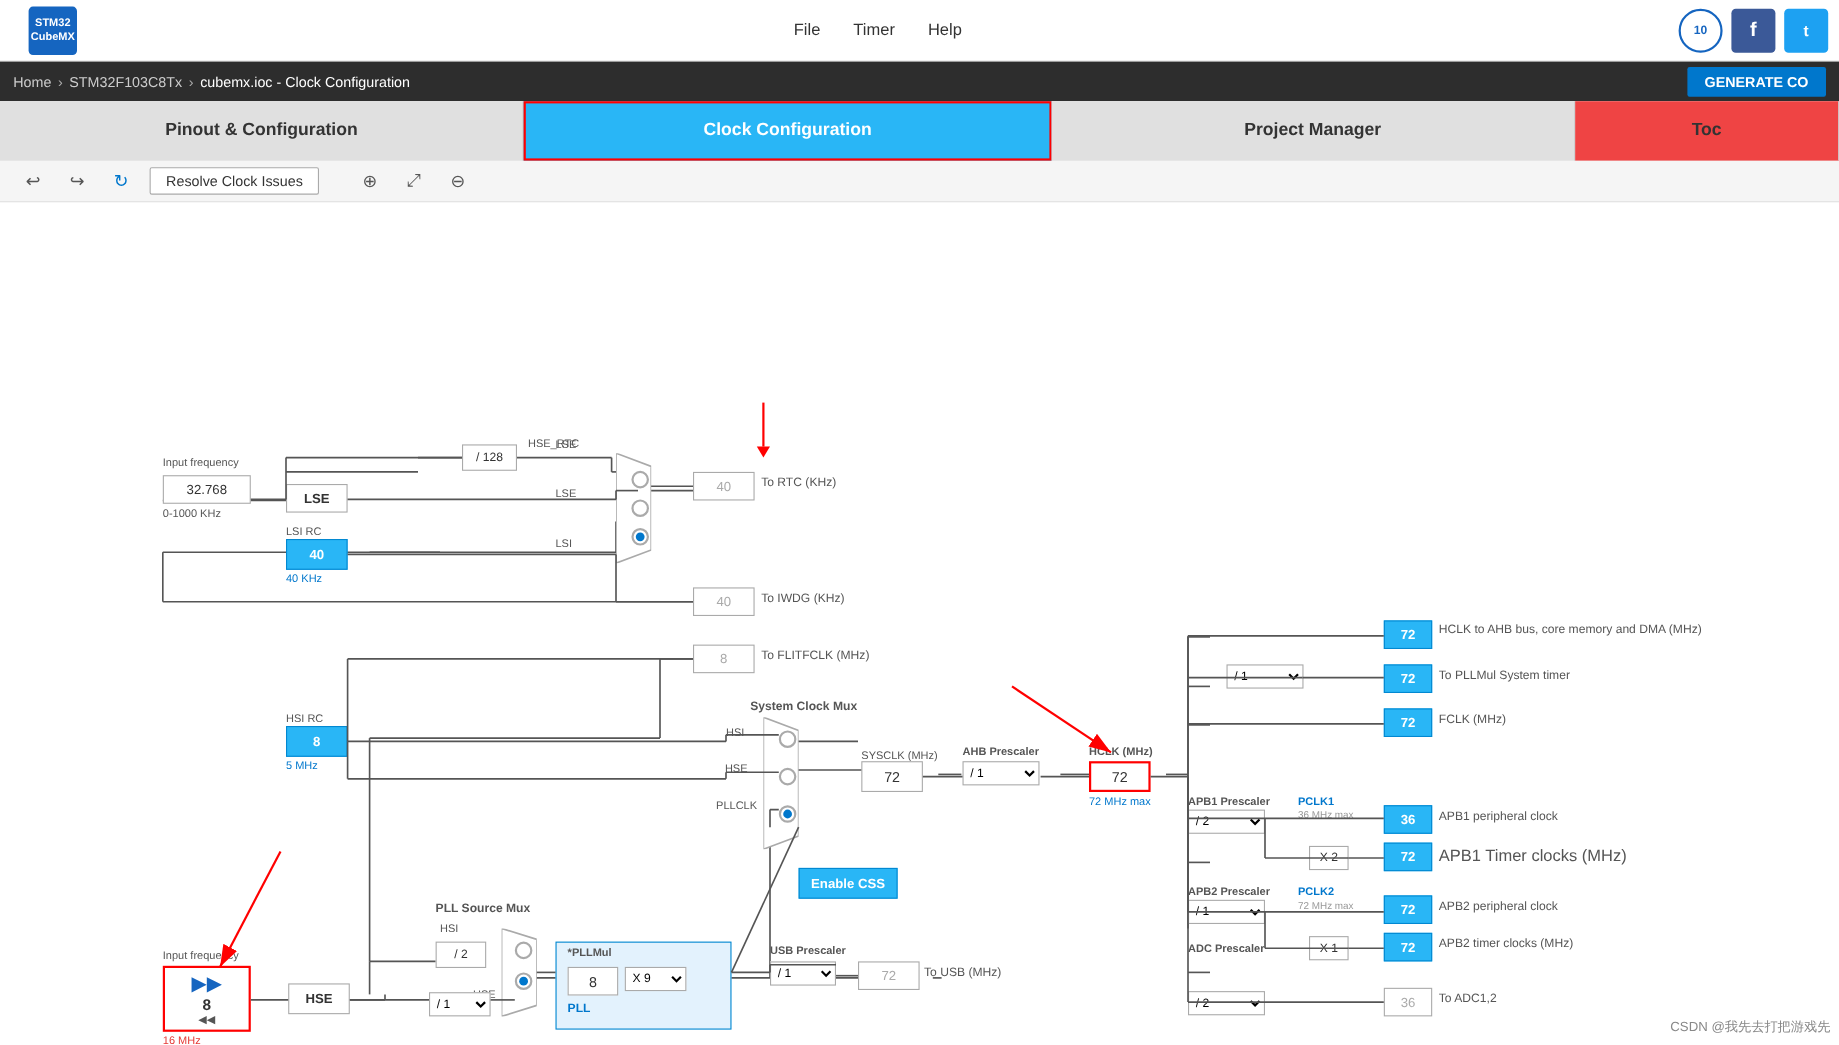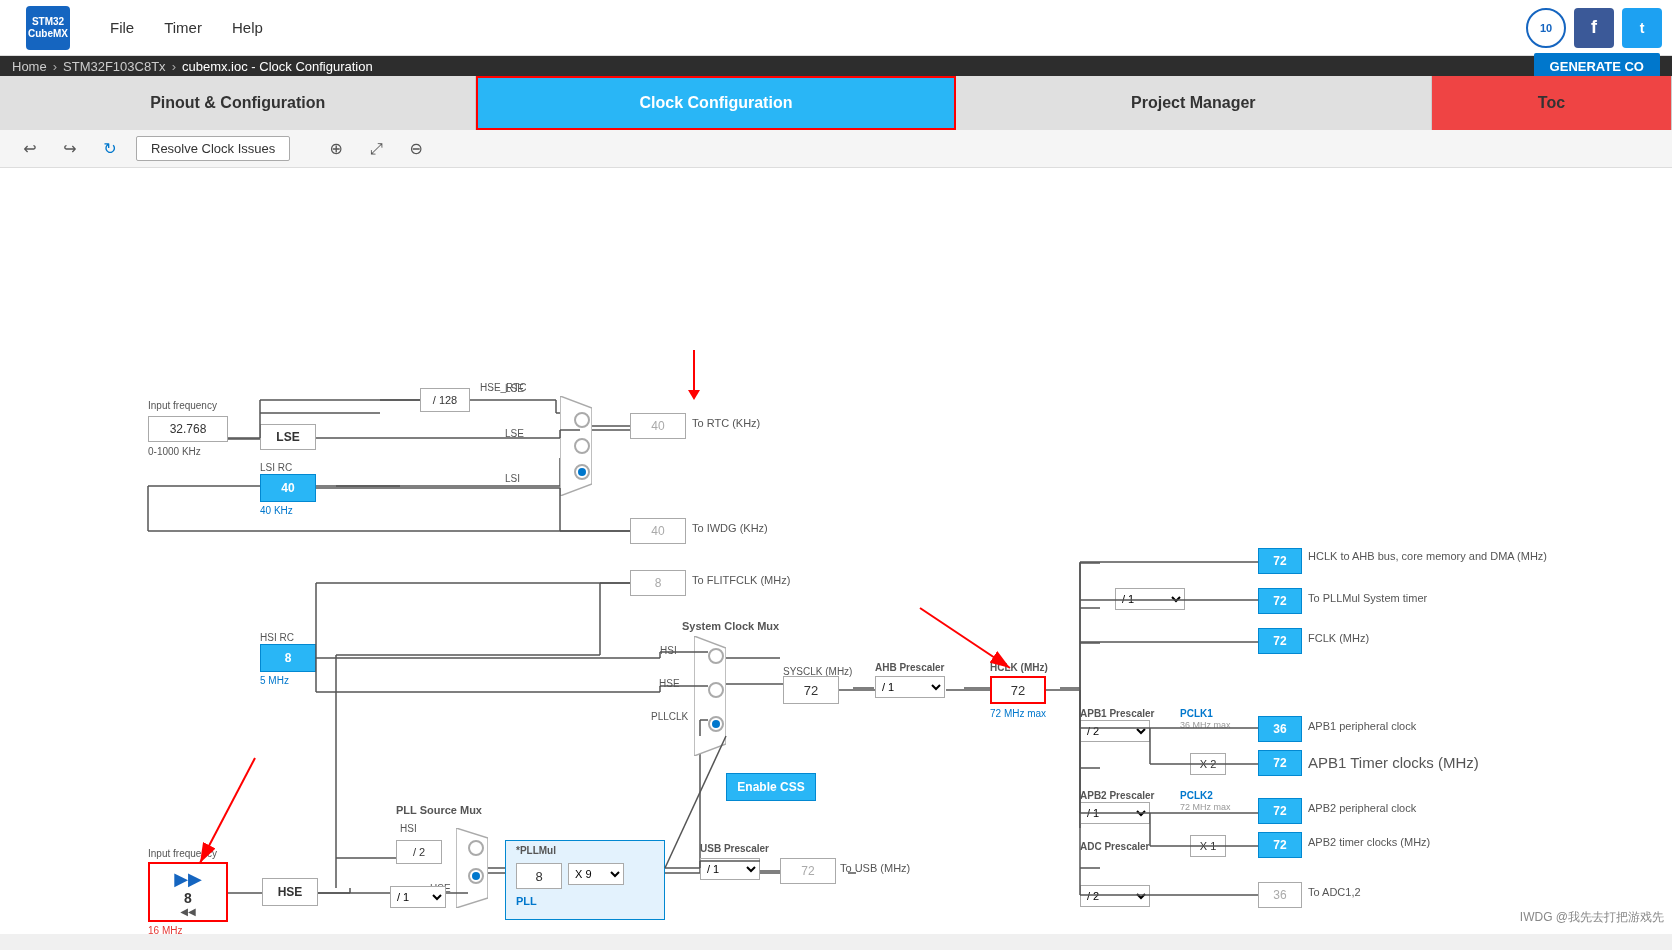--- a/index.html
+++ b/index.html
@@ -9,33 +9,33 @@
     #topbar {
       display: flex; align-items: center; background: #fff; height: 56px;
       border-bottom: 1px solid #ddd; padding: 0 10px; gap: 40px;
     }
     #logo { display: flex; align-items: center; gap: 6px; padding-left: 16px; }
     #logo-img {
       width: 44px; height: 44px; background: #1565c0; border-radius: 4px;
       display: flex; align-items: center; justify-content: center;
       color: white; font-size: 10px; font-weight: bold; text-align: center; line-height: 1.2;
     }
-    #nav-menu { display: flex; gap: 30px; flex: 1; justify-content: flex-start; }
+    #nav-menu { display: flex; gap: 30px; flex: 1; justify-content: center; }
     #nav-menu span { font-size: 15px; color: #333; cursor: pointer; }
     #top-right { display: flex; align-items: center; gap: 8px; margin-left: auto; }
     #timer-badge {
       width: 40px; height: 40px; border: 2px solid #1565c0; border-radius: 50%;
       display: flex; align-items: center; justify-content: center; font-size: 11px; color: #1565c0; font-weight: bold;
     }
     #fb-icon { width: 40px; height: 40px; background: #3b5998; border-radius: 4px; display: flex; align-items: center; justify-content: center; color: white; font-size: 18px; font-weight: bold; }
     #tw-icon { width: 40px; height: 40px; background: #1da1f2; border-radius: 4px; display: flex; align-items: center; justify-content: center; color: white; font-size: 14px; font-weight: bold; }
 
     
     #breadcrumb {
-      display: flex; align-items: center; background: #2d2d2d; height: 20px; padding: 0 12px; gap: 6px;
+      display: flex; align-items: center; background: #2d2d2d; height: 36px; padding: 0 12px; gap: 6px;
     }
     .bc-item { color: #ccc; font-size: 13px; }
     .bc-arrow { color: #aaa; font-size: 13px; }
     .bc-active { color: white; font-size: 13px; }
     #gen-btn {
       margin-left: auto; background: #0077cc; color: white; border: none;
       padding: 6px 16px; font-size: 13px; font-weight: bold; cursor: pointer; border-radius: 2px;
     }
 
     
@@ -550,15 +550,15 @@
 
     <line x1="316" y1="490" x2="316" y2="415" stroke="#555" stroke-width="1.5"></line>
     <line x1="316" y1="415" x2="630" y2="415" stroke="#555" stroke-width="1.5"></line>
 
     <line x1="665" y1="700" x2="700" y2="700" stroke="#555" stroke-width="1.5"></line>
     <line x1="700" y1="700" x2="700" y2="693" stroke="#555" stroke-width="1.5"></line>
     <line x1="700" y1="693" x2="760" y2="693" stroke="#555" stroke-width="1.5"></line>
     <line x1="760" y1="703" x2="780" y2="703" stroke="#555" stroke-width="1.5"></line>
   </svg>
 
-  <div id="watermark">IWDG @我先去打把游戏先</div>
+  <div id="watermark">CSDN @我先去打把游戏先</div>
 
 </div>
 
 </body></html>

